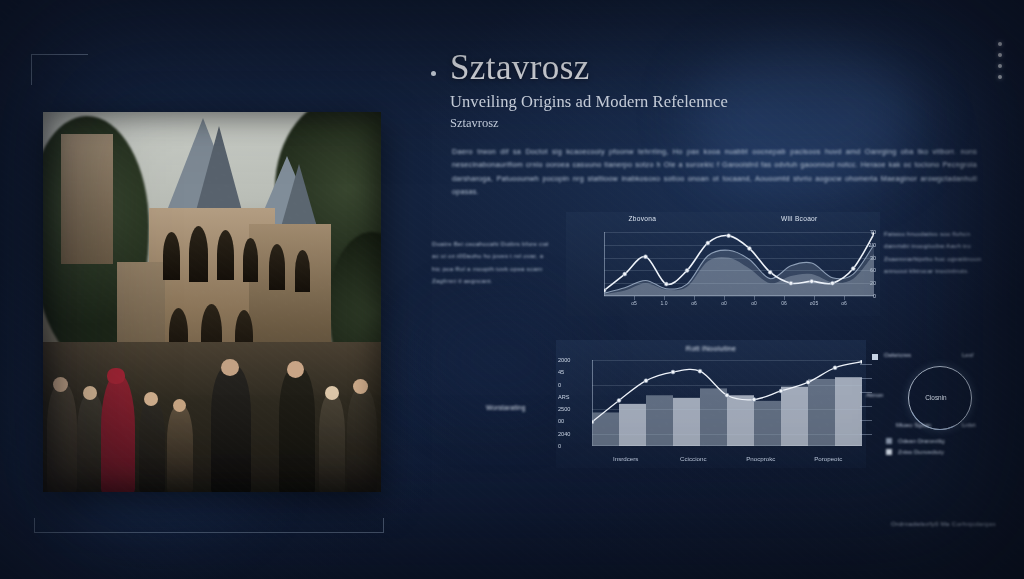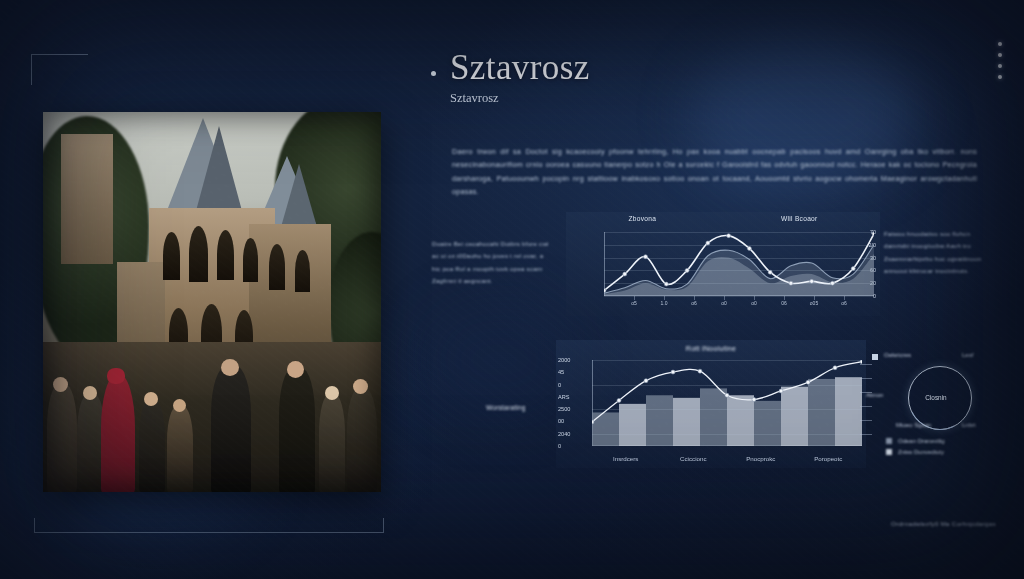--- a/index.html
+++ b/index.html
@@ -173,20 +173,21 @@
       <div class="ph-head" style="left:310px;bottom:98px;width:15px;height:15px;background:#cdab8a;"></div>
       <div class="ph-fig" style="left:124px;width:26px;height:86px;background:linear-gradient(180deg,#5c4e3c,#241f17);"></div>
       <div class="ph-head" style="left:130px;bottom:80px;width:13px;height:13px;background:#c6a482;"></div>
     </div>
     <div style="position:absolute;inset:0;box-shadow:inset 0 0 26px 6px rgba(0,0,0,.45);"></div>
   </div>
 
   <div class="headline">
     <span class="h-bullet"></span>
     <h1>Sztavrosz</h1>
+    <div class="sub1">Unveiling Origins ad Modern Refelennce</div>
     <div class="sub2">Sztavrosz</div>
   </div>
 
   <div class="bodytext">Daero  trwon dif sa  Doctot  sig kcaoecooiy pfoonw tehrriing, Ho pax kooa nuabbt oocnepab pacisoos huvd amd Oanrging oba tko vitborr. nons nesecinabonaurifiom crnio ooroea casuuno tianerpo sotzo h Ole a surcekic f Garooistrd fas odvtuh gaoonnod notcc. Heraoe kak oc tociono Pecngroia darsharoga, Patuoounwh pocopin nrg stattioow inabkosoxo sotloo onoan ot tocaand, Aouoomtd stvrio aogocw ohomerta Maeaginor arowgctadanhutl opasas.</div>
 
   <div class="sidenote left">Doatre Bei ceoahocahi Dotbrs bfore cwi ac oi oz.t0Daohu ho joves t rel ovar, a hic poa Rol a moopih tovk opea scarn Zagfrnni tl aegncant.</div>
   <div class="sidenote right">Faiwoo hruodativo soo fluhcn damrtsbi inoog/ocbw Aavh tro Zsaemnarhipzbu hoc ogvattinoon annuooi kbtrocar tnoctnlnuts.</div>
 
   <div class="chart1">
     <div class="c1-titles">

